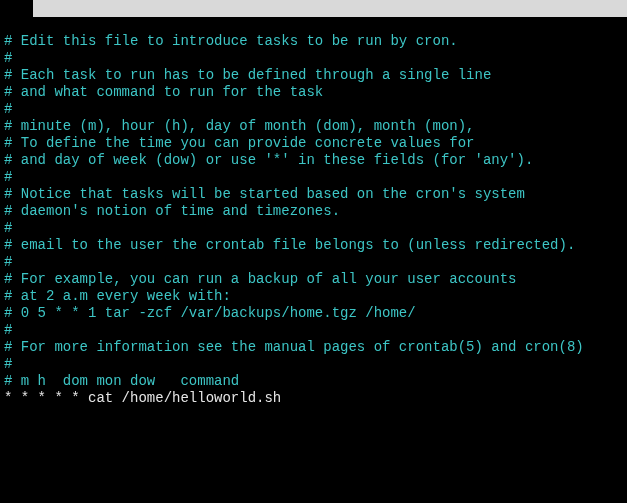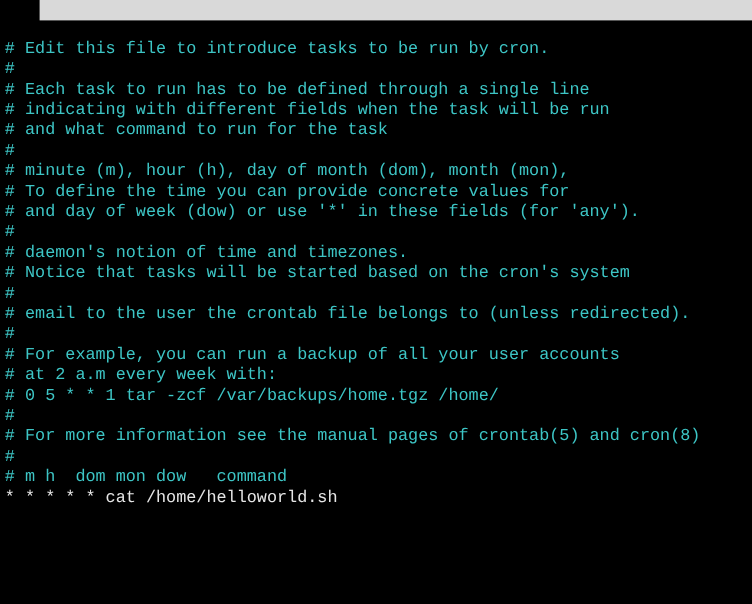--- a/index.html
+++ b/index.html
@@ -43,29 +43,28 @@
 <body>
 
 <div class="titlebar">
   <span>  GNU nano 4.8</span>
 </div>
 
 <div class="editor" id="editor">
     <div class="line"><span class="comment-mark">#</span><span class="comment-text"> Edit this file to introduce tasks to be run by cron.</span></div>
     <div class="line"><span class="comment-mark">#</span><span class="comment-text"></span></div>
     <div class="line"><span class="comment-mark">#</span><span class="comment-text"> Each task to run has to be defined through a single line</span></div>
-    <div class="line"><span class="comment-mark">#</span><span class="comment-text"> indicating with different fields when the task will be run</span></div>
     <div class="line"><span class="comment-mark">#</span><span class="comment-text"> and what command to run for the task</span></div>
     <div class="line"><span class="comment-mark">#</span><span class="comment-text"></span></div>
     <div class="line"><span class="comment-mark">#</span><span class="comment-text"> minute (m), hour (h), day of month (dom), month (mon),</span></div>
     <div class="line"><span class="comment-mark">#</span><span class="comment-text"> To define the time you can provide concrete values for</span></div>
     <div class="line"><span class="comment-mark">#</span><span class="comment-text"> and day of week (dow) or use '*' in these fields (for 'any').</span></div>
     <div class="line"><span class="comment-mark">#</span><span class="comment-text"></span></div>
+    <div class="line"><span class="comment-mark">#</span><span class="comment-text"> Notice that tasks will be started based on the cron's system</span></div>
     <div class="line"><span class="comment-mark">#</span><span class="comment-text"> daemon's notion of time and timezones.</span></div>
-    <div class="line"><span class="comment-mark">#</span><span class="comment-text"> Notice that tasks will be started based on the cron's system</span></div>
     <div class="line"><span class="comment-mark">#</span><span class="comment-text"></span></div>
     <div class="line"><span class="comment-mark">#</span><span class="comment-text"> email to the user the crontab file belongs to (unless redirected).</span></div>
     <div class="line"><span class="comment-mark">#</span><span class="comment-text"></span></div>
     <div class="line"><span class="comment-mark">#</span><span class="comment-text"> For example, you can run a backup of all your user accounts</span></div>
     <div class="line"><span class="comment-mark">#</span><span class="comment-text"> at 2 a.m every week with:</span></div>
     <div class="line"><span class="comment-mark">#</span><span class="comment-text"> 0 5 * * 1 tar -zcf /var/backups/home.tgz /home/</span></div>
     <div class="line"><span class="comment-mark">#</span><span class="comment-text"></span></div>
     <div class="line"><span class="comment-mark">#</span><span class="comment-text"> For more information see the manual pages of crontab(5) and cron(8)</span></div>
     <div class="line"><span class="comment-mark">#</span><span class="comment-text"></span></div>
     <div class="line"><span class="comment-mark">#</span><span class="comment-text"> m h  dom mon dow   command</span></div>

